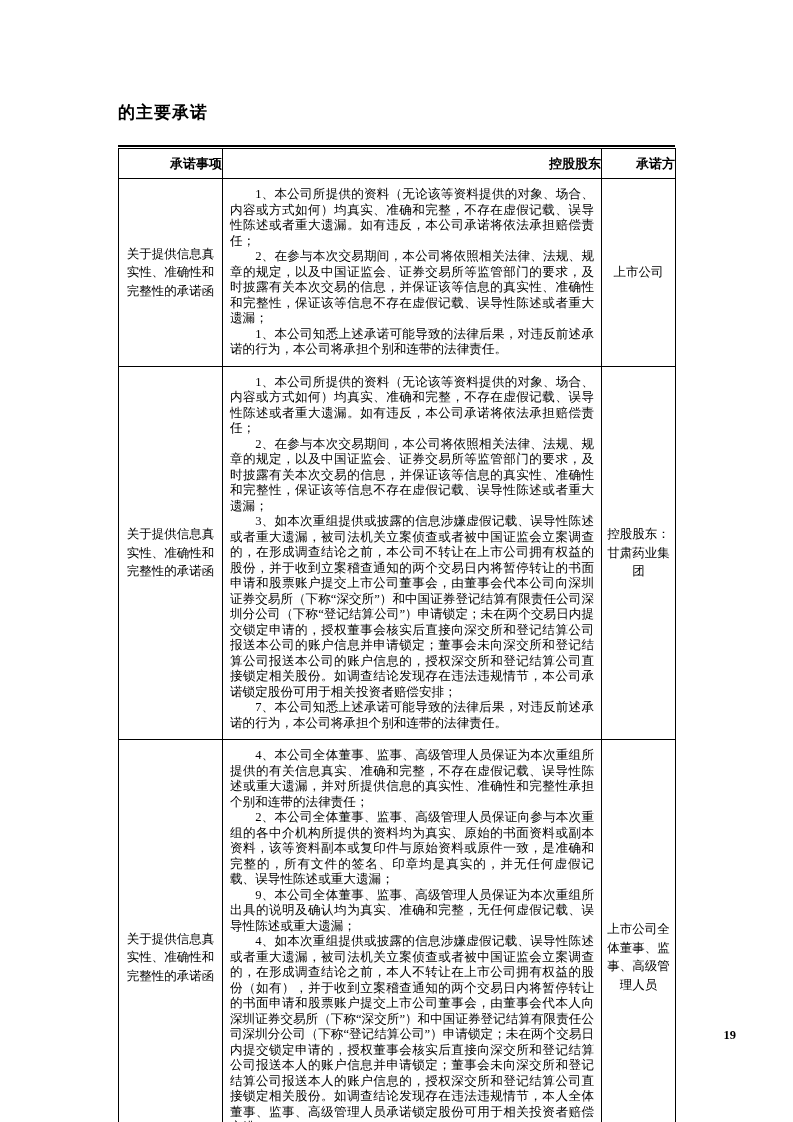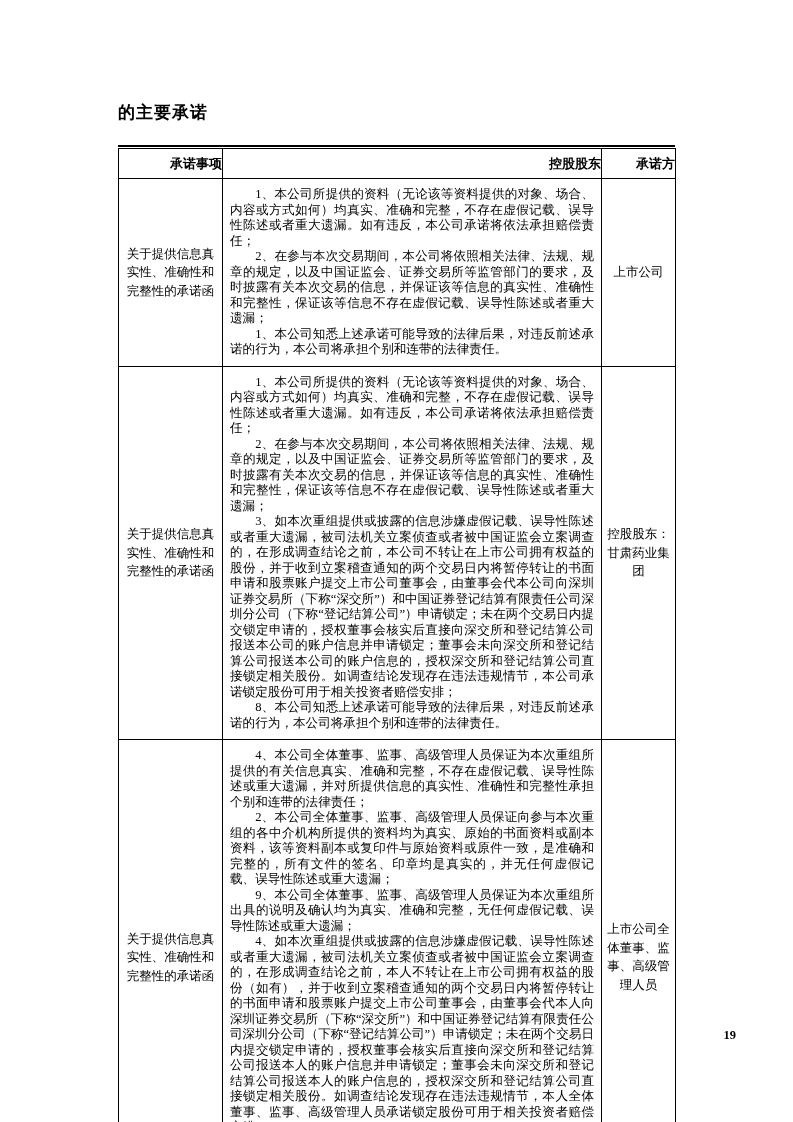--- a/index.html
+++ b/index.html
@@ -116,21 +116,21 @@
             <p>1、本公司知悉上述承诺可能导致的法律后果，对违反前述承诺的行为，本公司将承担个别和连带的法律责任。</p>
           </td>
           <td class="party">上市公司</td>
         </tr>
         <tr class="r1">
           <td class="item">关于提供信息真实性、准确性和完整性的承诺函</td>
           <td class="cbody">
             <p>1、本公司所提供的资料（无论该等资料提供的对象、场合、内容或方式如何）均真实、准确和完整，不存在虚假记载、误导性陈述或者重大遗漏。如有违反，本公司承诺将依法承担赔偿责任；</p>
             <p>2、在参与本次交易期间，本公司将依照相关法律、法规、规章的规定，以及中国证监会、证券交易所等监管部门的要求，及时披露有关本次交易的信息，并保证该等信息的真实性、准确性和完整性，保证该等信息不存在虚假记载、误导性陈述或者重大遗漏；</p>
             <p>3、如本次重组提供或披露的信息涉嫌虚假记载、误导性陈述或者重大遗漏，被司法机关立案侦查或者被中国证监会立案调查的，在形成调查结论之前，本公司不转让在上市公司拥有权益的股份，并于收到立案稽查通知的两个交易日内将暂停转让的书面申请和股票账户提交上市公司董事会，由董事会代本公司向深圳证券交易所（下称“深交所”）和中国证券登记结算有限责任公司深圳分公司（下称“登记结算公司”）申请锁定；未在两个交易日内提交锁定申请的，授权董事会核实后直接向深交所和登记结算公司报送本公司的账户信息并申请锁定；董事会未向深交所和登记结算公司报送本公司的账户信息的，授权深交所和登记结算公司直接锁定相关股份。如调查结论发现存在违法违规情节，本公司承诺锁定股份可用于相关投资者赔偿安排；</p>
-            <p>8、本公司知悉上述承诺可能导致的法律后果，对违反前述承诺的行为，本公司将承担个别和连带的法律责任。</p>
+            <p>7、本公司知悉上述承诺可能导致的法律后果，对违反前述承诺的行为，本公司将承担个别和连带的法律责任。</p>
           </td>
           <td class="party">控股股东：甘肃药业集团</td>
         </tr>
         <tr class="r2">
           <td class="item">关于提供信息真实性、准确性和完整性的承诺函</td>
           <td class="cbody">
             <p>4、本公司全体董事、监事、高级管理人员保证为本次重组所提供的有关信息真实、准确和完整，不存在虚假记载、误导性陈述或重大遗漏，并对所提供信息的真实性、准确性和完整性承担个别和连带的法律责任；</p>
             <p>2、本公司全体董事、监事、高级管理人员保证向参与本次重组的各中介机构所提供的资料均为真实、原始的书面资料或副本资料，该等资料副本或复印件与原始资料或原件一致，是准确和完整的，所有文件的签名、印章均是真实的，并无任何虚假记载、误导性陈述或重大遗漏；</p>
             <p>9、本公司全体董事、监事、高级管理人员保证为本次重组所出具的说明及确认均为真实、准确和完整，无任何虚假记载、误导性陈述或重大遗漏；</p>
             <p>4、如本次重组提供或披露的信息涉嫌虚假记载、误导性陈述或者重大遗漏，被司法机关立案侦查或者被中国证监会立案调查的，在形成调查结论之前，本人不转让在上市公司拥有权益的股份（如有），并于收到立案稽查通知的两个交易日内将暂停转让的书面申请和股票账户提交上市公司董事会，由董事会代本人向深圳证券交易所（下称“深交所”）和中国证券登记结算有限责任公司深圳分公司（下称“登记结算公司”）申请锁定；未在两个交易日内提交锁定申请的，授权董事会核实后直接向深交所和登记结算公司报送本人的账户信息并申请锁定；董事会未向深交所和登记结算公司报送本人的账户信息的，授权深交所和登记结算公司直接锁定相关股份。如调查结论发现存在违法违规情节，本人全体董事、监事、高级管理人员承诺锁定股份可用于相关投资者赔偿安排；</p>

